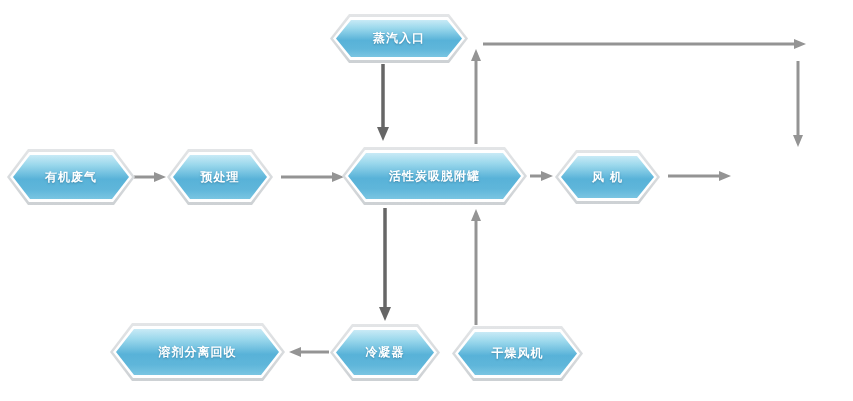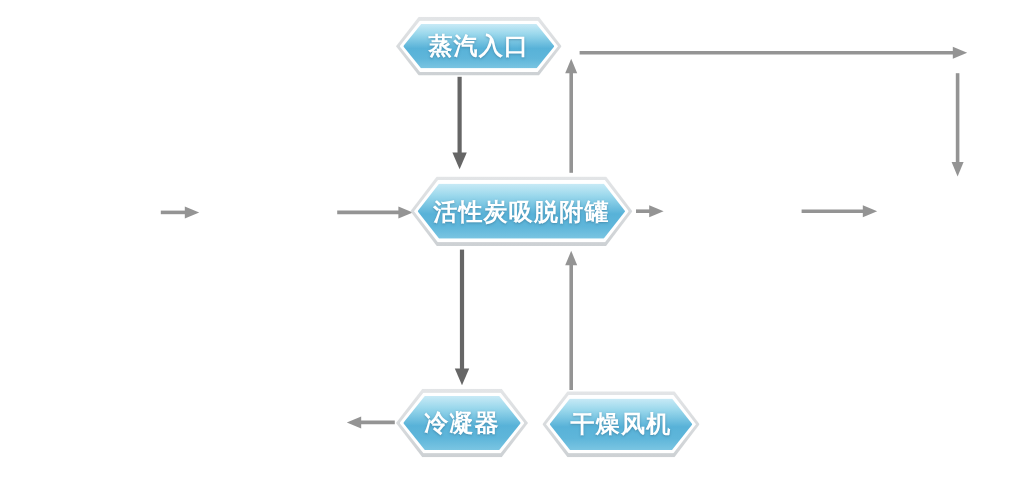--- a/index.html
+++ b/index.html
@@ -22,21 +22,21 @@
   .hex-mid, .hex-inner {
     position: absolute;
   }
   .hex-inner {
     display: flex;
     align-items: center;
     justify-content: center;
   }
   .node-label {
     color: #ffffff;
-    font-size: 20px;
+    font-size: 12px;
     font-weight: bold;
     letter-spacing: 1px;
     white-space: nowrap;
     text-shadow: 0 1px 2px rgba(30, 80, 110, 0.4);
     user-select: none;
   }
   svg#edges {
     position: absolute;
     left: 0;
     top: 0;
@@ -93,24 +93,52 @@
         <polygon points="289,352 301,347 301,357" fill="#949494"></polygon>
       </g>
     </svg>
 <div class="hex-outer" style="left: 330px; top: 14px; width: 138px; height: 49px; clip-path: polygon(0px 50%, 19px 0px, calc(100% - 19px) 0px, 100% 50%, calc(100% - 19px) 100%, 19px 100%); background: linear-gradient(rgb(227, 229, 231), rgb(205, 209, 212));">
       <div class="hex-mid" style="inset: 3px; clip-path: polygon(0px 50%, 17px 0px, calc(100% - 17px) 0px, 100% 50%, calc(100% - 17px) 100%, 17px 100%); background: rgb(255, 255, 255);">
         <div class="hex-inner" style="inset: 3px; clip-path: polygon(0px 50%, 15px 0px, calc(100% - 15px) 0px, 100% 50%, calc(100% - 15px) 100%, 15px 100%); background: linear-gradient(rgb(200, 234, 246) 0%, rgb(155, 216, 236) 22%, rgb(88, 178, 216) 55%, rgb(95, 182, 218) 78%, rgb(122, 197, 226) 100%);">
           <span class="node-label" style="color: rgb(255, 255, 255);">蒸汽入口</span>
         </div>
       </div>
     </div>
+    <div class="hex-outer" style="left: 7px; top: 149px; width: 128px; height: 56px; clip-path: polygon(0px 50%, 21px 0px, calc(100% - 21px) 0px, 100% 50%, calc(100% - 21px) 100%, 21px 100%); background: linear-gradient(rgb(227, 229, 231), rgb(205, 209, 212));">
+      <div class="hex-mid" style="inset: 3px; clip-path: polygon(0px 50%, 19px 0px, calc(100% - 19px) 0px, 100% 50%, calc(100% - 19px) 100%, 19px 100%); background: rgb(255, 255, 255);">
+        <div class="hex-inner" style="inset: 3px; clip-path: polygon(0px 50%, 17px 0px, calc(100% - 17px) 0px, 100% 50%, calc(100% - 17px) 100%, 17px 100%); background: linear-gradient(rgb(200, 234, 246) 0%, rgb(155, 216, 236) 22%, rgb(88, 178, 216) 55%, rgb(95, 182, 218) 78%, rgb(122, 197, 226) 100%);">
+          <span class="node-label" style="color: rgb(255, 255, 255);">有机废气</span>
+        </div>
+      </div>
+    </div>
+    <div class="hex-outer" style="left: 167px; top: 149px; width: 106px; height: 56px; clip-path: polygon(0px 50%, 21px 0px, calc(100% - 21px) 0px, 100% 50%, calc(100% - 21px) 100%, 21px 100%); background: linear-gradient(rgb(227, 229, 231), rgb(205, 209, 212));">
+      <div class="hex-mid" style="inset: 3px; clip-path: polygon(0px 50%, 19px 0px, calc(100% - 19px) 0px, 100% 50%, calc(100% - 19px) 100%, 19px 100%); background: rgb(255, 255, 255);">
+        <div class="hex-inner" style="inset: 3px; clip-path: polygon(0px 50%, 17px 0px, calc(100% - 17px) 0px, 100% 50%, calc(100% - 17px) 100%, 17px 100%); background: linear-gradient(rgb(200, 234, 246) 0%, rgb(155, 216, 236) 22%, rgb(88, 178, 216) 55%, rgb(95, 182, 218) 78%, rgb(122, 197, 226) 100%);">
+          <span class="node-label" style="color: rgb(255, 255, 255);">预处理</span>
+        </div>
+      </div>
+    </div>
     <div class="hex-outer" style="left: 342px; top: 147px; width: 185px; height: 58px; clip-path: polygon(0px 50%, 22px 0px, calc(100% - 22px) 0px, 100% 50%, calc(100% - 22px) 100%, 22px 100%); background: linear-gradient(rgb(227, 229, 231), rgb(205, 209, 212));">
       <div class="hex-mid" style="inset: 3px; clip-path: polygon(0px 50%, 20px 0px, calc(100% - 20px) 0px, 100% 50%, calc(100% - 20px) 100%, 20px 100%); background: rgb(255, 255, 255);">
         <div class="hex-inner" style="inset: 3px; clip-path: polygon(0px 50%, 18px 0px, calc(100% - 18px) 0px, 100% 50%, calc(100% - 18px) 100%, 18px 100%); background: linear-gradient(rgb(200, 234, 246) 0%, rgb(155, 216, 236) 22%, rgb(88, 178, 216) 55%, rgb(95, 182, 218) 78%, rgb(122, 197, 226) 100%);">
           <span class="node-label" style="color: rgb(255, 255, 255); text-align: right;">活性炭吸脱附罐</span>
+        </div>
+      </div>
+    </div>
+    <div class="hex-outer" style="left: 555px; top: 150px; width: 105px; height: 54px; clip-path: polygon(0px 50%, 21px 0px, calc(100% - 21px) 0px, 100% 50%, calc(100% - 21px) 100%, 21px 100%); background: linear-gradient(rgb(227, 229, 231), rgb(205, 209, 212));">
+      <div class="hex-mid" style="inset: 3px; clip-path: polygon(0px 50%, 19px 0px, calc(100% - 19px) 0px, 100% 50%, calc(100% - 19px) 100%, 19px 100%); background: rgb(255, 255, 255);">
+        <div class="hex-inner" style="inset: 3px; clip-path: polygon(0px 50%, 17px 0px, calc(100% - 17px) 0px, 100% 50%, calc(100% - 17px) 100%, 17px 100%); background: linear-gradient(rgb(200, 234, 246) 0%, rgb(155, 216, 236) 22%, rgb(88, 178, 216) 55%, rgb(95, 182, 218) 78%, rgb(122, 197, 226) 100%);">
+          <span class="node-label" style="color: rgb(255, 255, 255);">风 机</span>
+        </div>
+      </div>
+    </div>
+    <div class="hex-outer" style="left: 110px; top: 323px; width: 175px; height: 58px; clip-path: polygon(0px 50%, 22px 0px, calc(100% - 22px) 0px, 100% 50%, calc(100% - 22px) 100%, 22px 100%); background: linear-gradient(rgb(227, 229, 231), rgb(205, 209, 212));">
+      <div class="hex-mid" style="inset: 3px; clip-path: polygon(0px 50%, 20px 0px, calc(100% - 20px) 0px, 100% 50%, calc(100% - 20px) 100%, 20px 100%); background: rgb(255, 255, 255);">
+        <div class="hex-inner" style="inset: 3px; clip-path: polygon(0px 50%, 18px 0px, calc(100% - 18px) 0px, 100% 50%, calc(100% - 18px) 100%, 18px 100%); background: linear-gradient(rgb(200, 234, 246) 0%, rgb(155, 216, 236) 22%, rgb(88, 178, 216) 55%, rgb(95, 182, 218) 78%, rgb(122, 197, 226) 100%);">
+          <span class="node-label" style="color: rgb(255, 255, 255);">溶剂分离回收</span>
         </div>
       </div>
     </div>
     <div class="hex-outer" style="left: 330px; top: 324px; width: 110px; height: 57px; clip-path: polygon(0px 50%, 22px 0px, calc(100% - 22px) 0px, 100% 50%, calc(100% - 22px) 100%, 22px 100%); background: linear-gradient(rgb(227, 229, 231), rgb(205, 209, 212));">
       <div class="hex-mid" style="inset: 3px; clip-path: polygon(0px 50%, 20px 0px, calc(100% - 20px) 0px, 100% 50%, calc(100% - 20px) 100%, 20px 100%); background: rgb(255, 255, 255);">
         <div class="hex-inner" style="inset: 3px; clip-path: polygon(0px 50%, 18px 0px, calc(100% - 18px) 0px, 100% 50%, calc(100% - 18px) 100%, 18px 100%); background: linear-gradient(rgb(200, 234, 246) 0%, rgb(155, 216, 236) 22%, rgb(88, 178, 216) 55%, rgb(95, 182, 218) 78%, rgb(122, 197, 226) 100%);">
           <span class="node-label" style="color: rgb(255, 255, 255);">冷凝器</span>
         </div>
       </div>
     </div>

